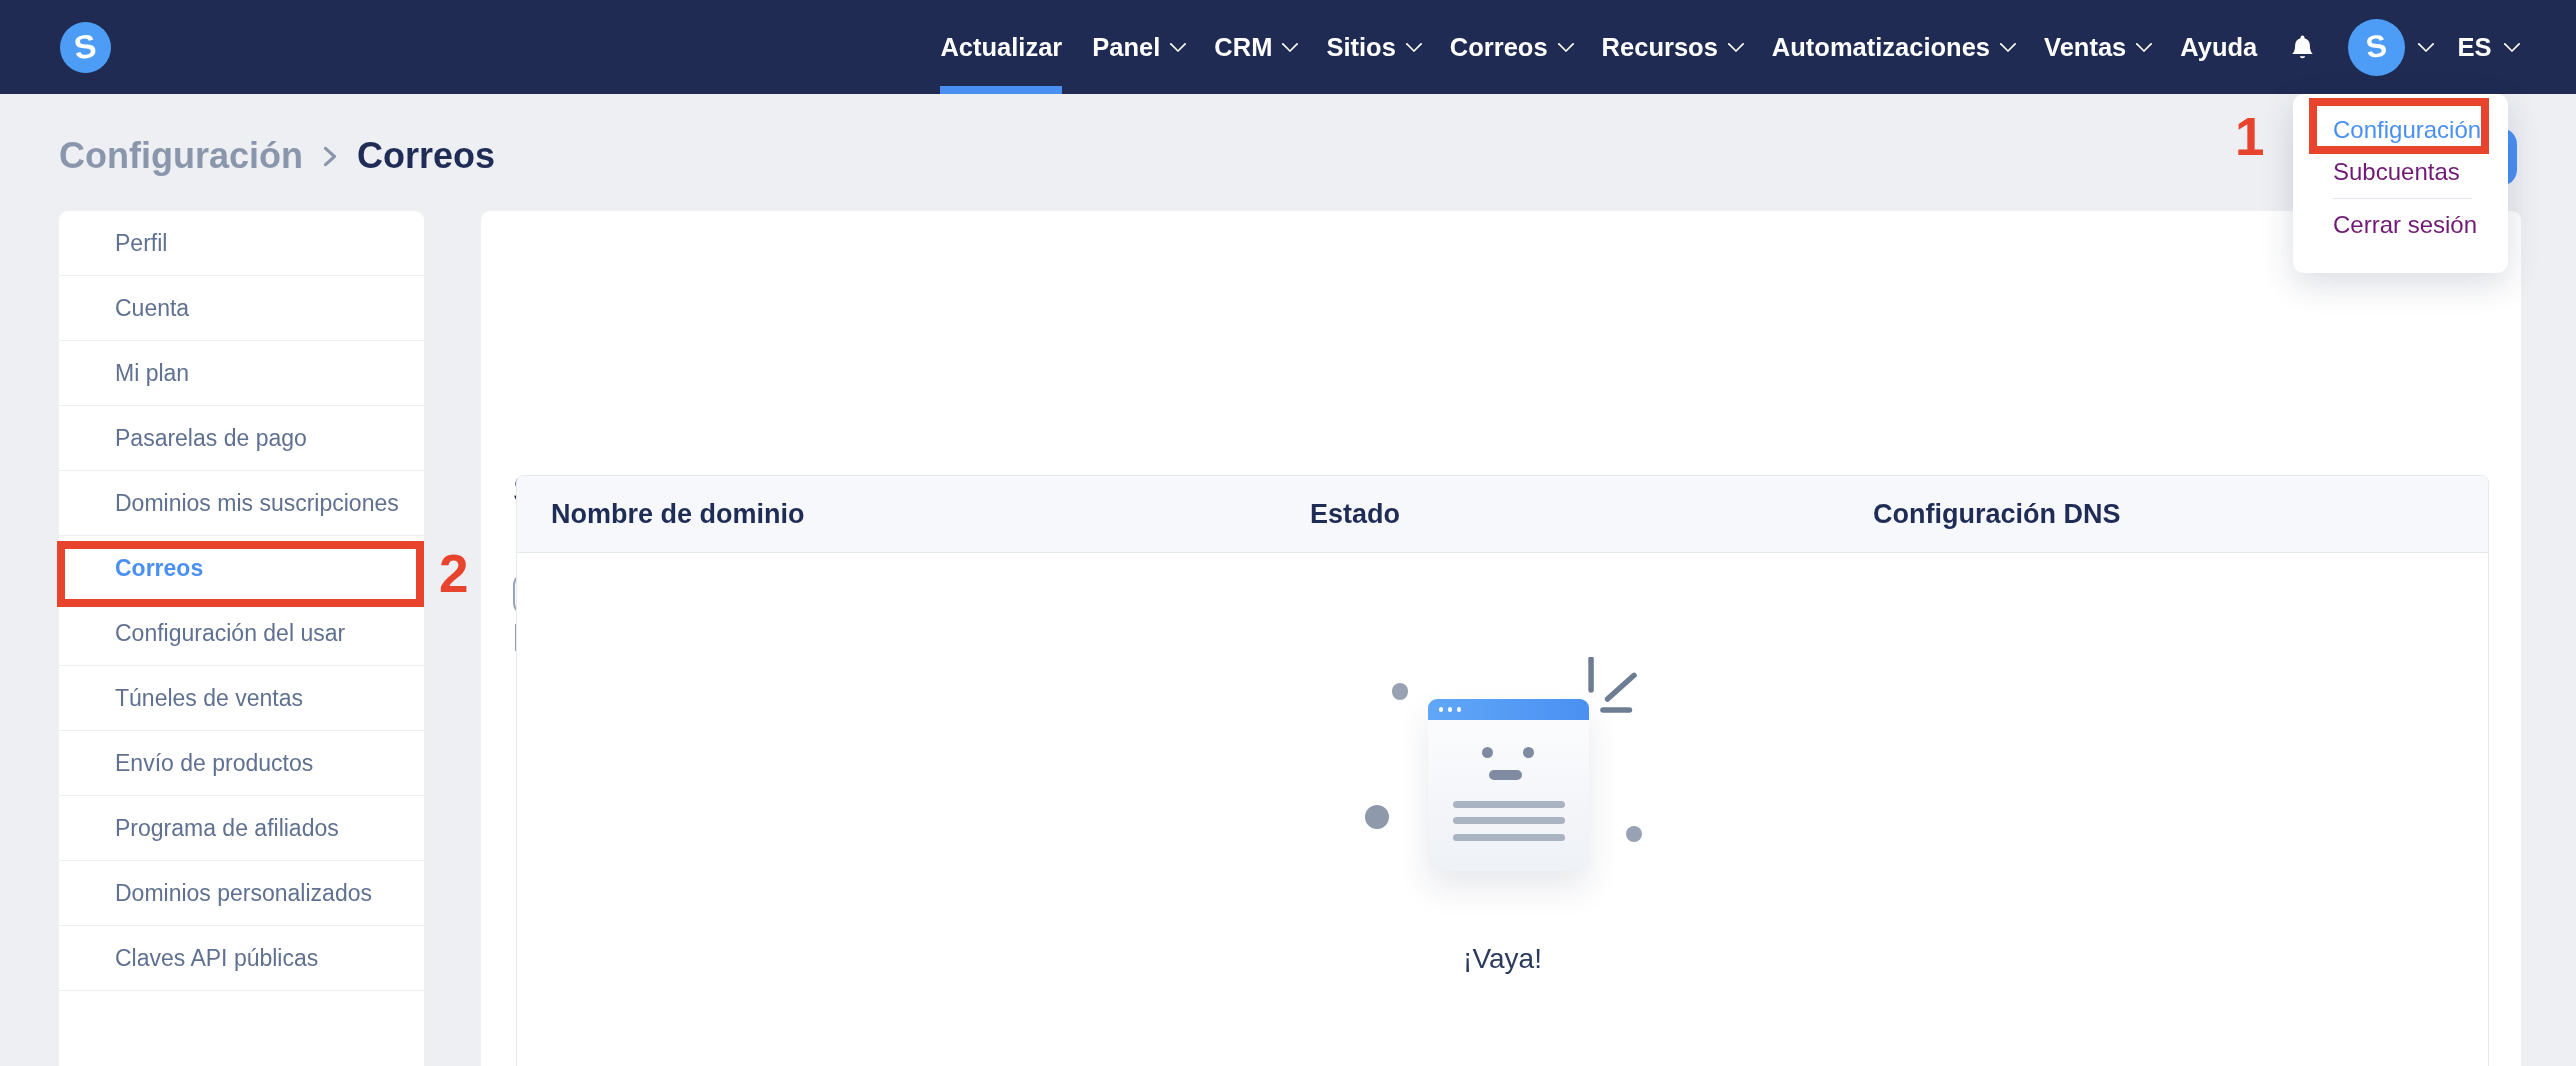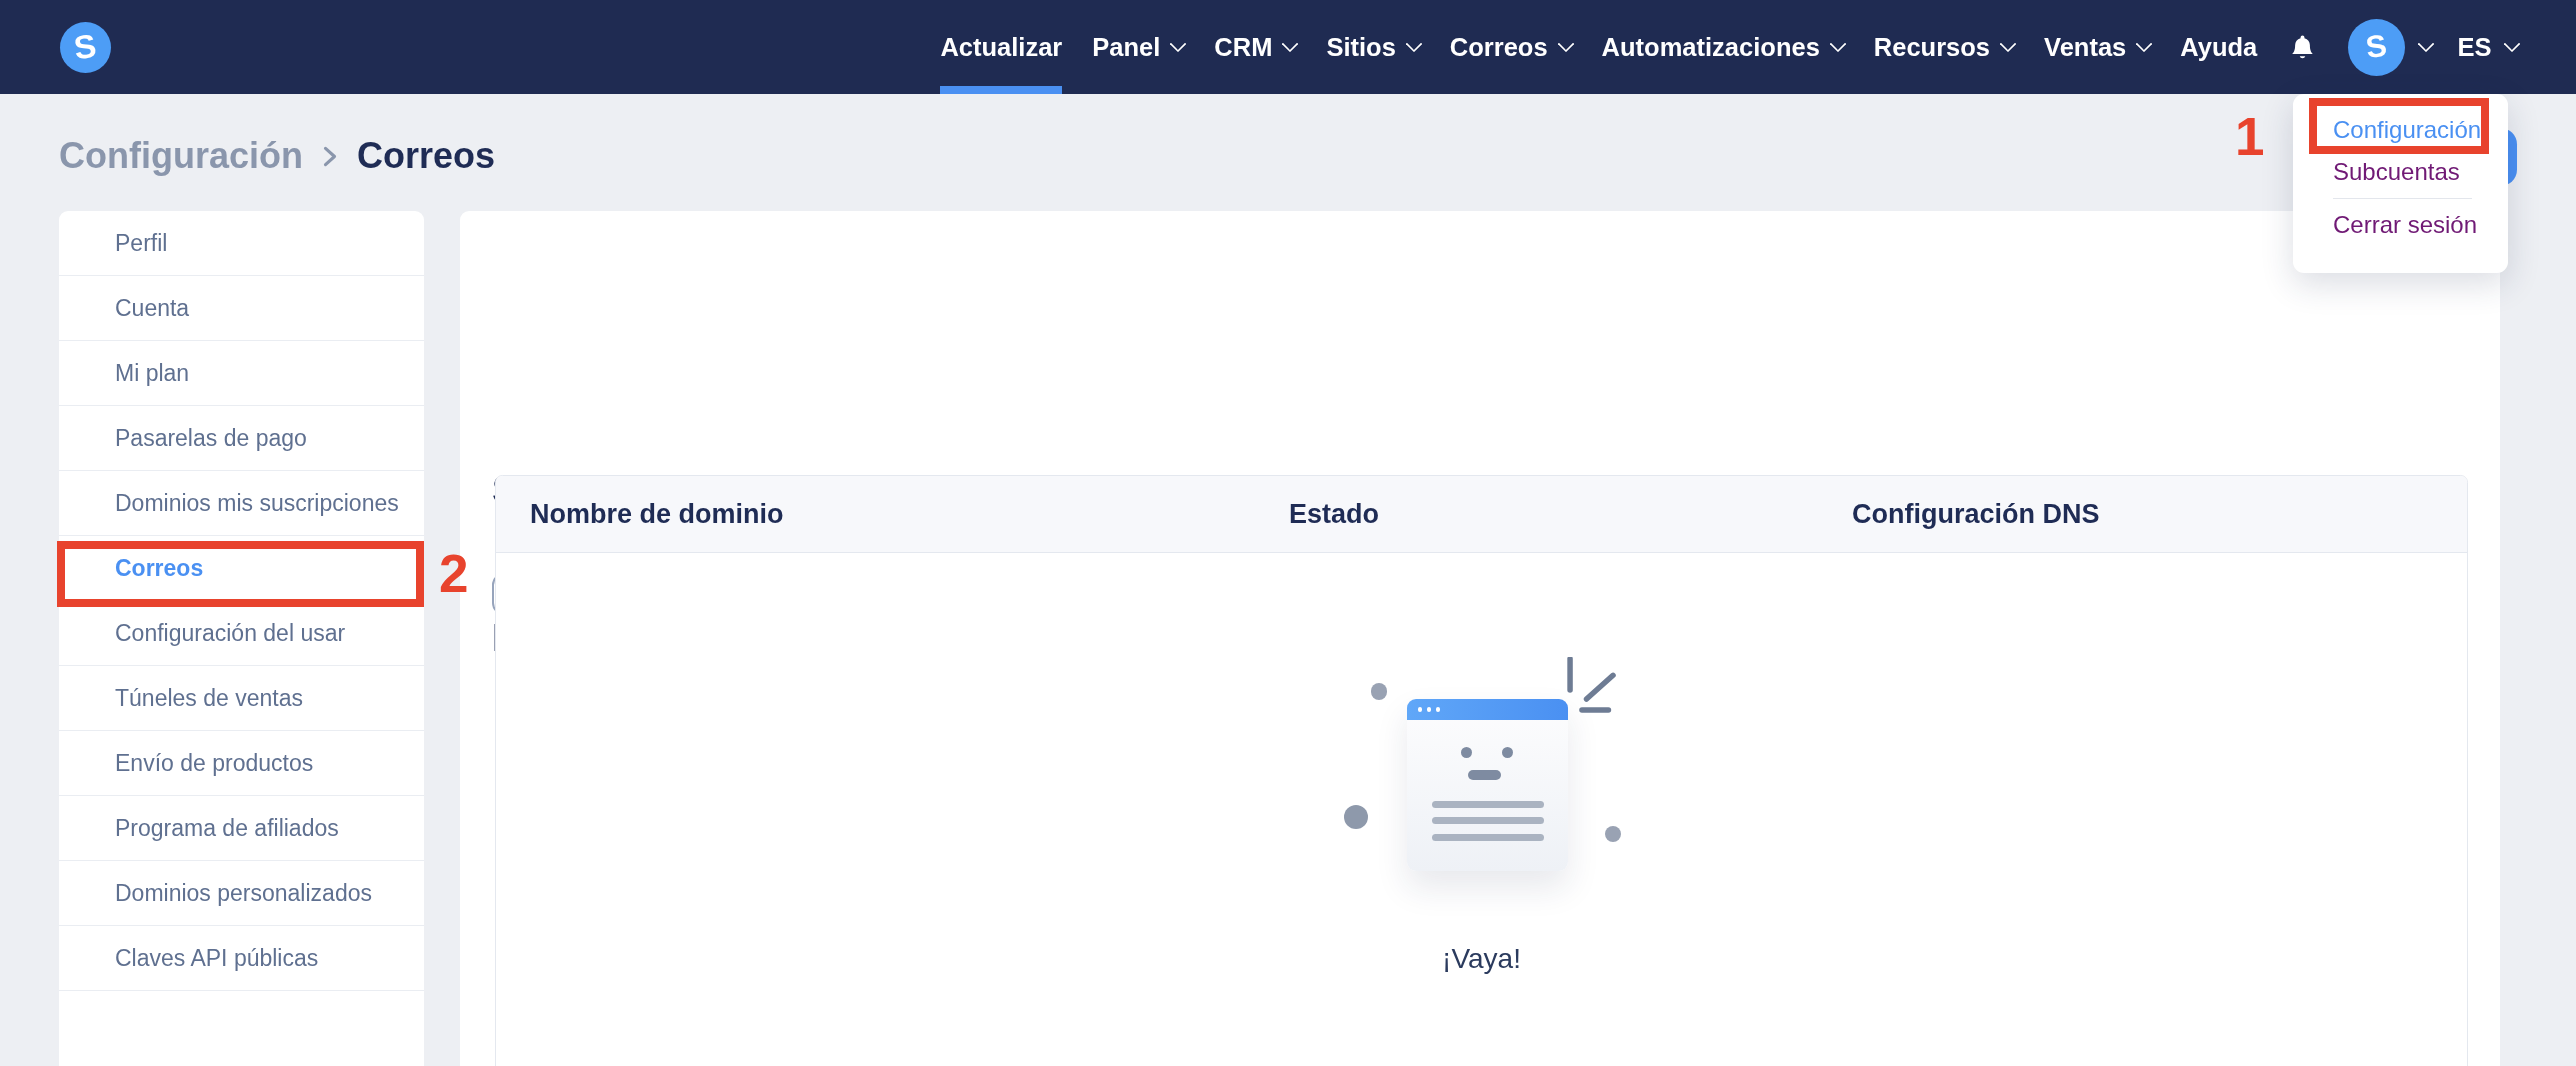--- a/index.html
+++ b/index.html
@@ -35,21 +35,21 @@
   .crumb-current { font-size:36px; font-weight:bold; color:#1f2c55; }
 
   
   .sidebar { position:absolute; left:59px; top:211px; width:365px; height:855px; background:#fff;
              border-radius:9px 9px 0 0; z-index:1; }
   .side-item { height:65px; display:flex; align-items:center; padding-left:56px;
                font-size:23px; color:#5f7090; border-bottom:0.9px solid #eaedf2; cursor:pointer; }
   .side-item.active { color:#4a90f2; font-weight:bold; }
 
   
-  .main { position:absolute; left:460px; top:211px; width:2040px; height:855px; background:#fff;
+  .main { position:absolute; left:481px; top:211px; width:2040px; height:855px; background:#fff;
           border-radius:9px 9px 0 0; z-index:1; }
   .sec-head { position:absolute; left:32px; right:32px; display:flex; align-items:center; height:44px; }
   .sec-head.sendgrid-head { top:257px; }
   .sec-head.domains-head { top:405px; }
   .sec-title { font-size:38px; font-weight:bold; color:#1f2c55; white-space:nowrap; }
   .sec-line { flex:1; height:3.6px; background:#d9dee7; border-radius:1.8px; margin-left:36px; }
 
   .check-row { position:absolute; left:32px; top:361px; display:flex; align-items:center; height:44px; }
   .checkbox { width:38px; height:42px; border:2.3px solid #97a4bc; border-radius:12px; background:#fff; cursor:pointer; }
   .check-label { margin-left:20px; font-size:24.6px; color:#8492ac; }
@@ -140,26 +140,26 @@
           <span>Sitios</span>
           <span class="chev"></span>
         </div>
 
         <div class="nav-item">
           <span>Correos</span>
           <span class="chev"></span>
         </div>
 
         <div class="nav-item">
+          <span>Recursos</span>
+          <span class="chev"></span>
+        </div>
+
+        <div class="nav-item">
           <span>Automatizaciones</span>
-          <span class="chev"></span>
-        </div>
-
-        <div class="nav-item">
-          <span>Recursos</span>
           <span class="chev"></span>
         </div>
 
         <div class="nav-item">
           <span>Ventas</span>
           <span class="chev"></span>
         </div>
 
         <div class="nav-item">
           <span>Ayuda</span>

